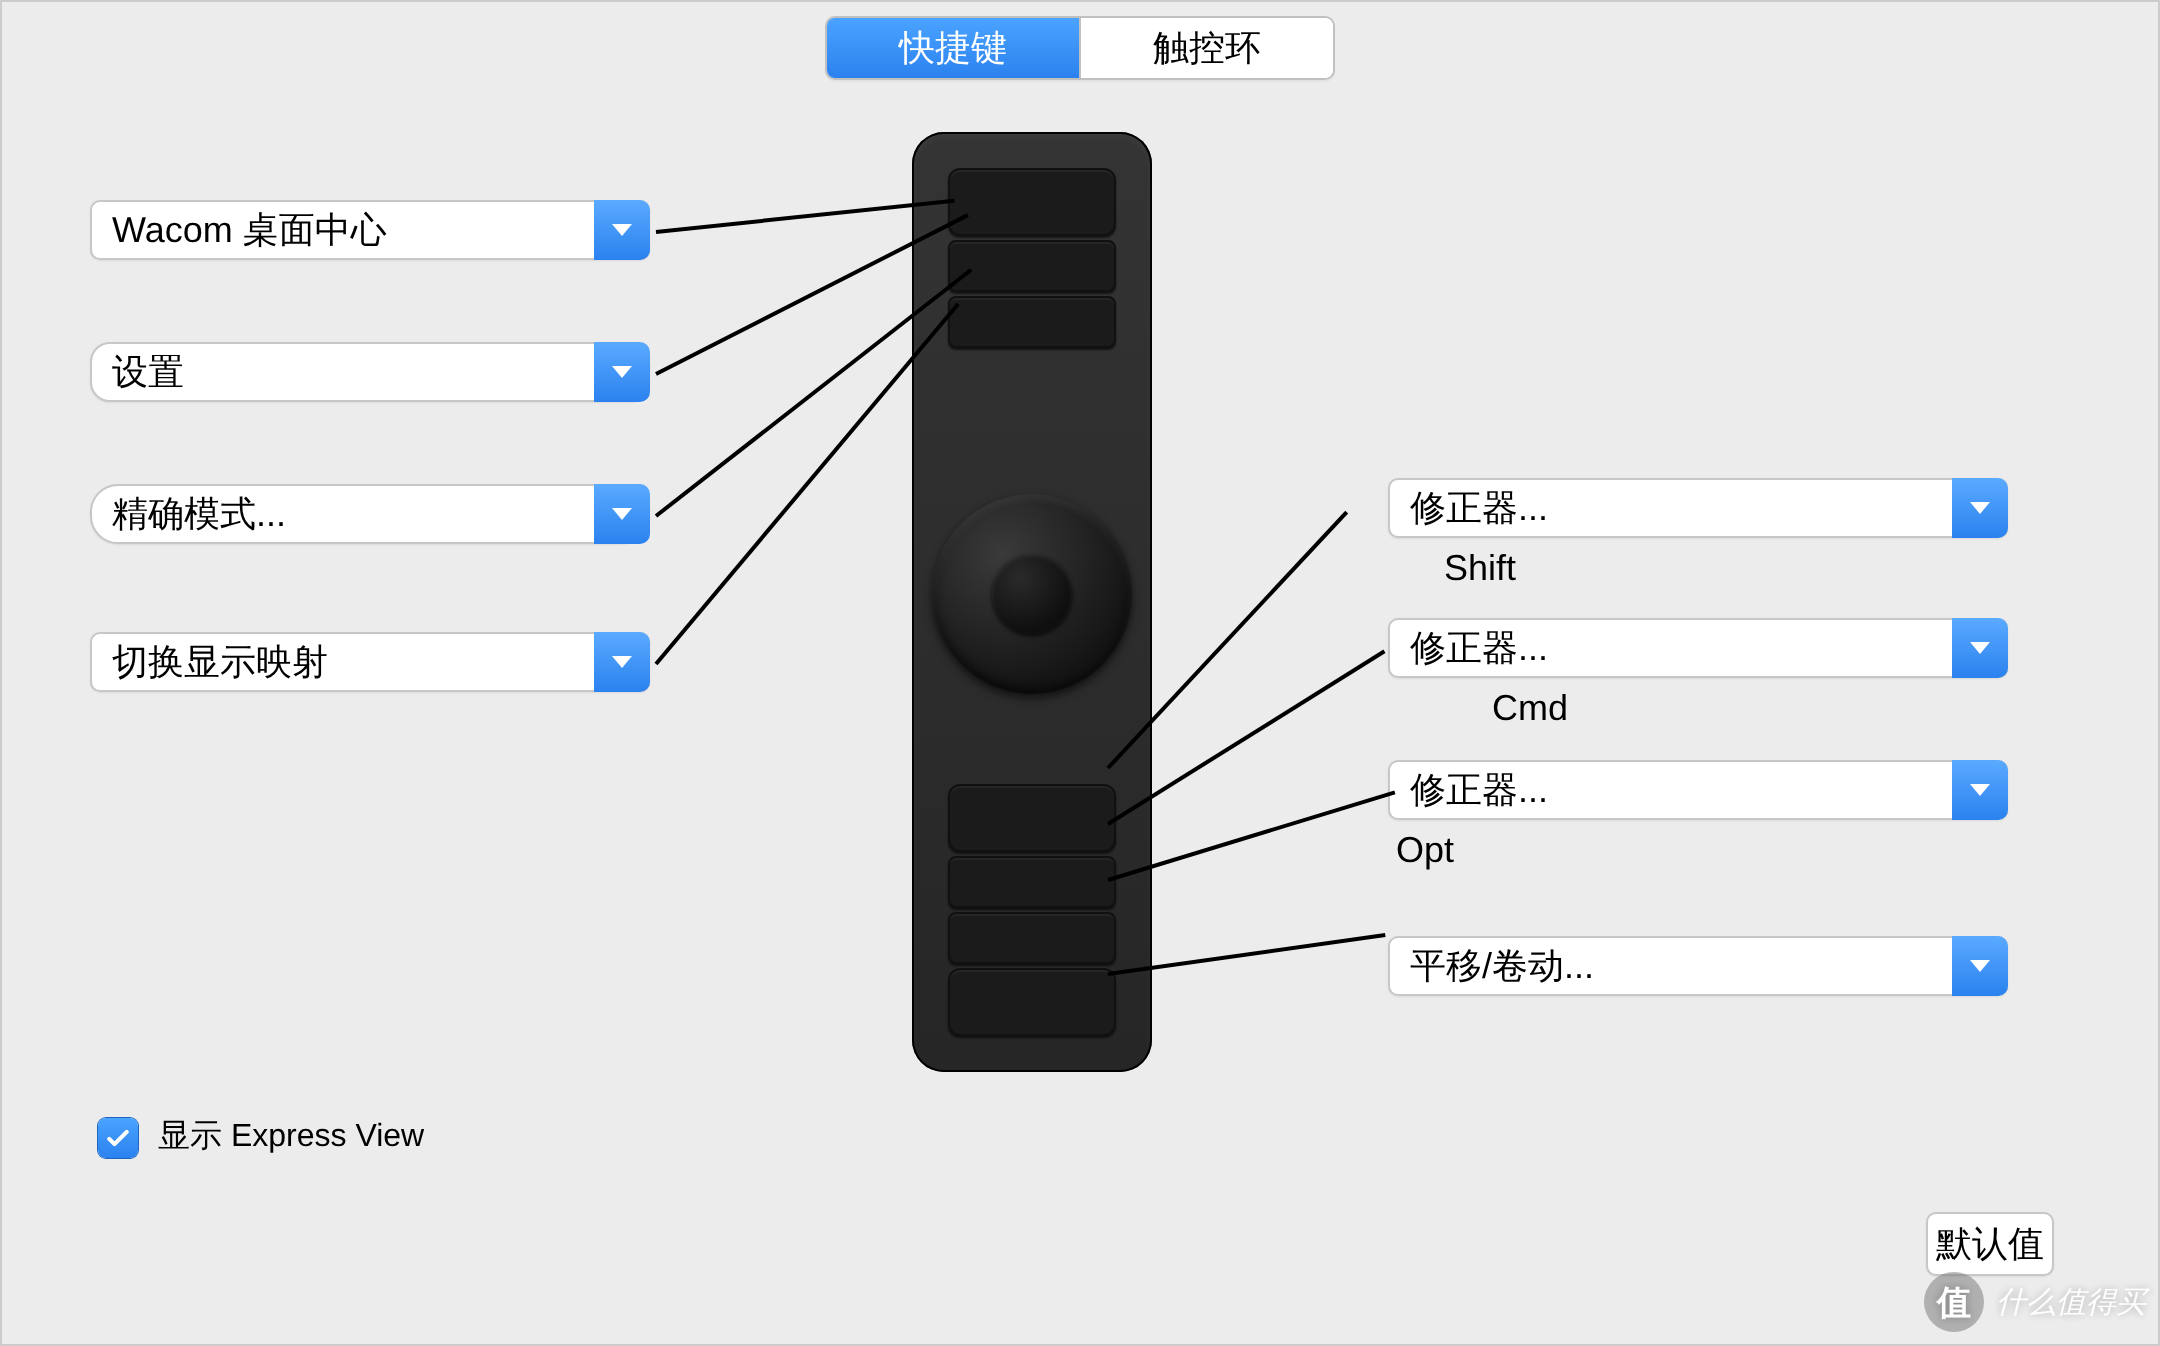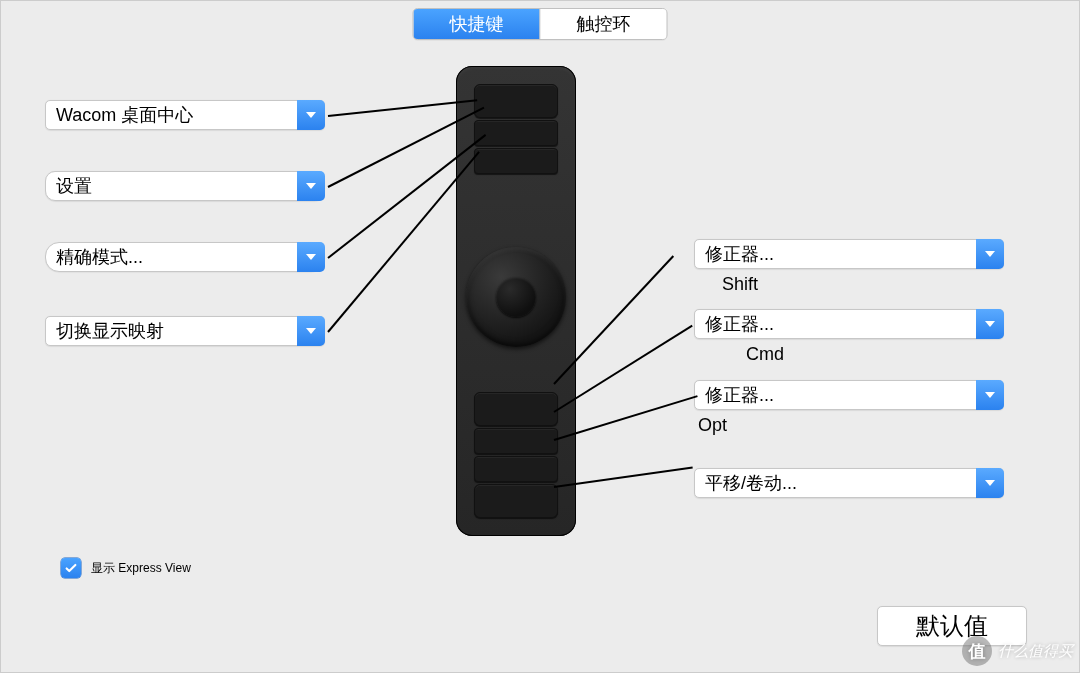--- a/index.html
+++ b/index.html
@@ -91,36 +91,36 @@
       content:""; position:absolute; left:50%; top:50%; transform:translate(-50%,-50%);
       width:40px;height:40px;border-radius:50%;
       background: radial-gradient(circle at 35% 30%, #2a2a2a, #0f0f0f 70%);
       box-shadow: inset 0 1px 2px rgba(255,255,255,.08), 0 1px 2px rgba(0,0,0,.8);
     }
     .line {
       position: absolute; height: 2px; background: #000;
       transform-origin: left center;
     }
     .checkbox-row {
-      position: absolute; left: 60px; top: 557px;
+      position: absolute; left: 48px; top: 557px;
       display: flex; align-items: center; gap: 10px;
-      font-size: 12px;
+      font-size: 16px;
       justify-content: flex-end;
     }
     .cbox {
       width: 20px; height: 20px; border-radius: 4px;
       background: linear-gradient(#4aa3ff,#2b82ef);
       display:flex;align-items:center;justify-content:center;
       box-shadow: 0 0 0 .5px #1e65c0;
     }
     .cbox svg { width:14px;height:14px; }
     .default-btn {
       position: absolute; right: 52px; top: 605px;
       background: #fff; border: 1px solid #c7c7c7; border-radius: 5px;
-      padding: 3px 38px; font-size: 24px;
+      padding: 3px 4px; font-size: 18px;
       box-shadow: 0 0.5px 1px rgba(0,0,0,.08);
       cursor: pointer;
     }
     .watermark {
       position:absolute; right:6px; bottom:6px;
       display:flex; align-items:center; gap:6px;
       color:#fff; font-size:15px; font-style: italic;
       text-shadow: 0 0 4px rgba(0,0,0,.3);
       opacity: .95;
     }

